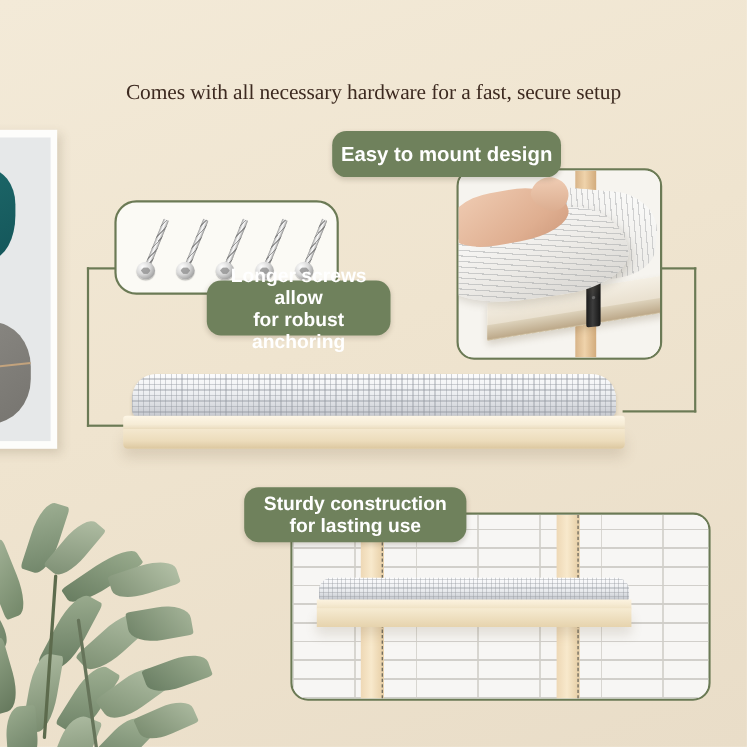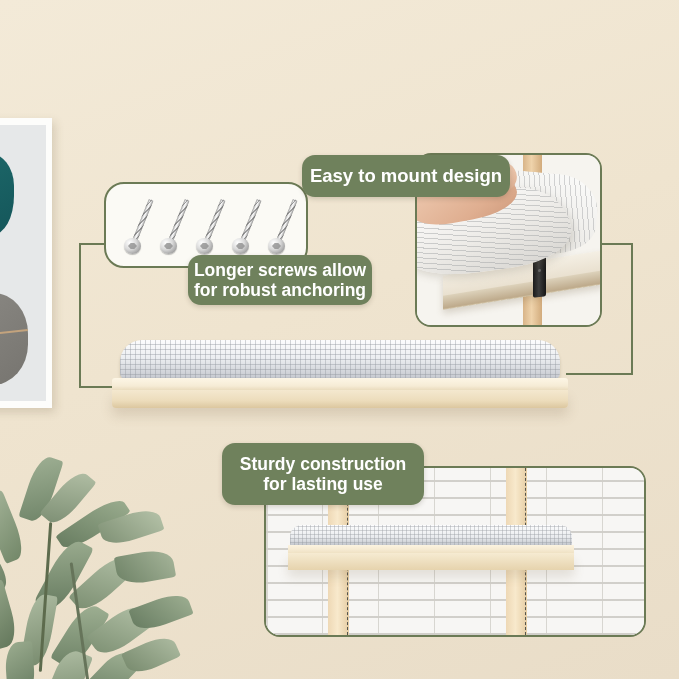--- a/index.html
+++ b/index.html
@@ -274,23 +274,23 @@
     color: #ffffff;
     font-family: "Liberation Sans", sans-serif;
     font-weight: 700;
     border-radius: 13px;
     display: flex; align-items: center; justify-content: center;
     text-align: center;
     line-height: 1.15;
     box-shadow: 0 2px 5px rgba(70,60,40,.20);
     white-space: pre-line;
   }
-  .badge-mount { left: 302px; top: 119px; width: 208px; height: 42px; font-size: 18.5px; margin-top: 36px; }
-  .badge-screws { left: 188px; top: 255px; width: 184px; height: 50px; font-size: 17.5px; text-align: right; }
-  .badge-sturdy { left: 222px; top: 443px; width: 202px; height: 62px; font-size: 17.5px; }
+  .badge-mount { left: 302px; top: 119px; width: 208px; height: 42px; font-size: 18.5px; }
+  .badge-screws { left: 188px; top: 255px; width: 167px; height: 50px; font-size: 17.5px; }
+  .badge-sturdy { left: 222px; top: 443px; width: 202px; height: 50px; font-size: 17.5px; }
 </style>
 </head>
 <body>
 
 <div id="canvas">
 
   <div class="artframe">
     <div class="mat">
       <div class="leaf-teal"></div>
 
@@ -299,20 +299,21 @@
     </div>
   </div>
 
   <div class="conn conn-l-top"></div>
   <div class="conn conn-l-v"></div>
   <div class="conn conn-l-h"></div>
   <div class="conn conn-r-top"></div>
   <div class="conn conn-r-v"></div>
   <div class="conn conn-r-h"></div>
 
+  <div class="subtitle">Comes with all necessary hardware for a fast, secure setup</div>
 
   <div class="screws-card">
     <div class="screw" style="left:18px;">
       <span class="shaft"></span>
       <span class="threads"></span>
       <span class="head"></span>
     </div>
     <div class="screw" style="left:54px;">
       <span class="shaft"></span>
       <span class="threads"></span>

